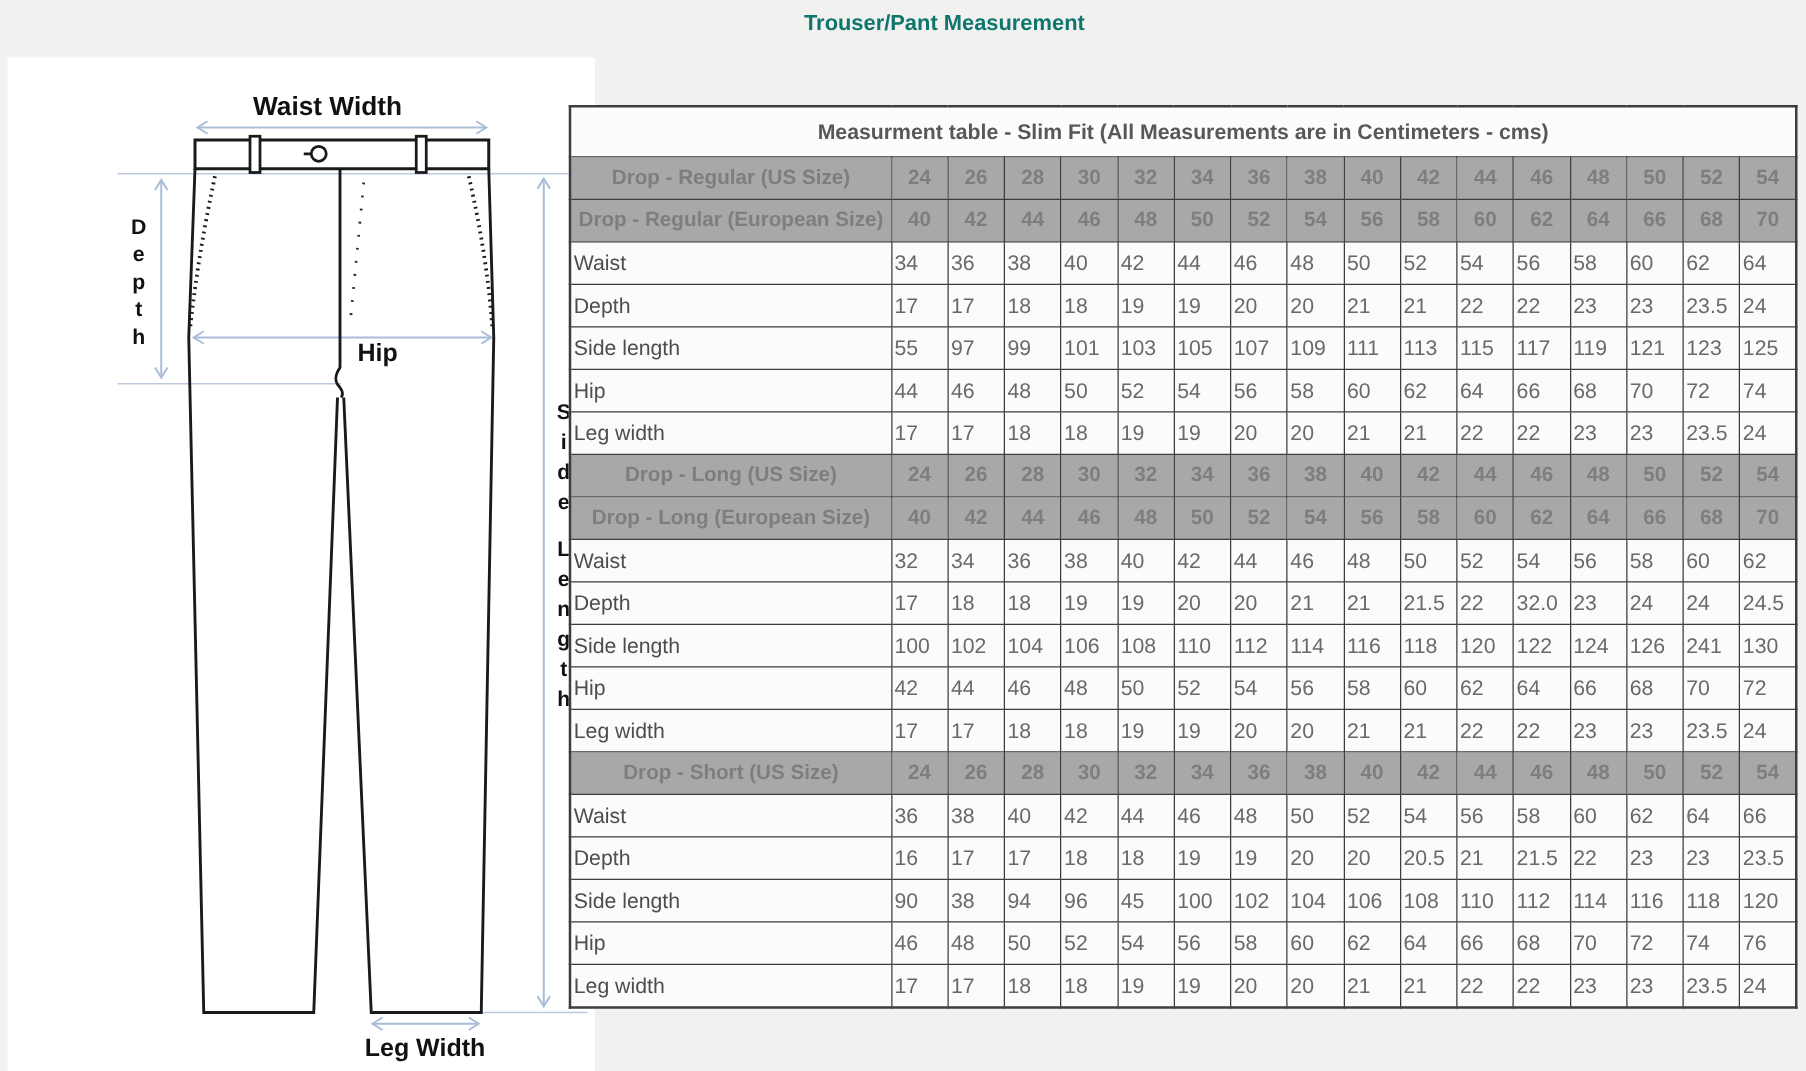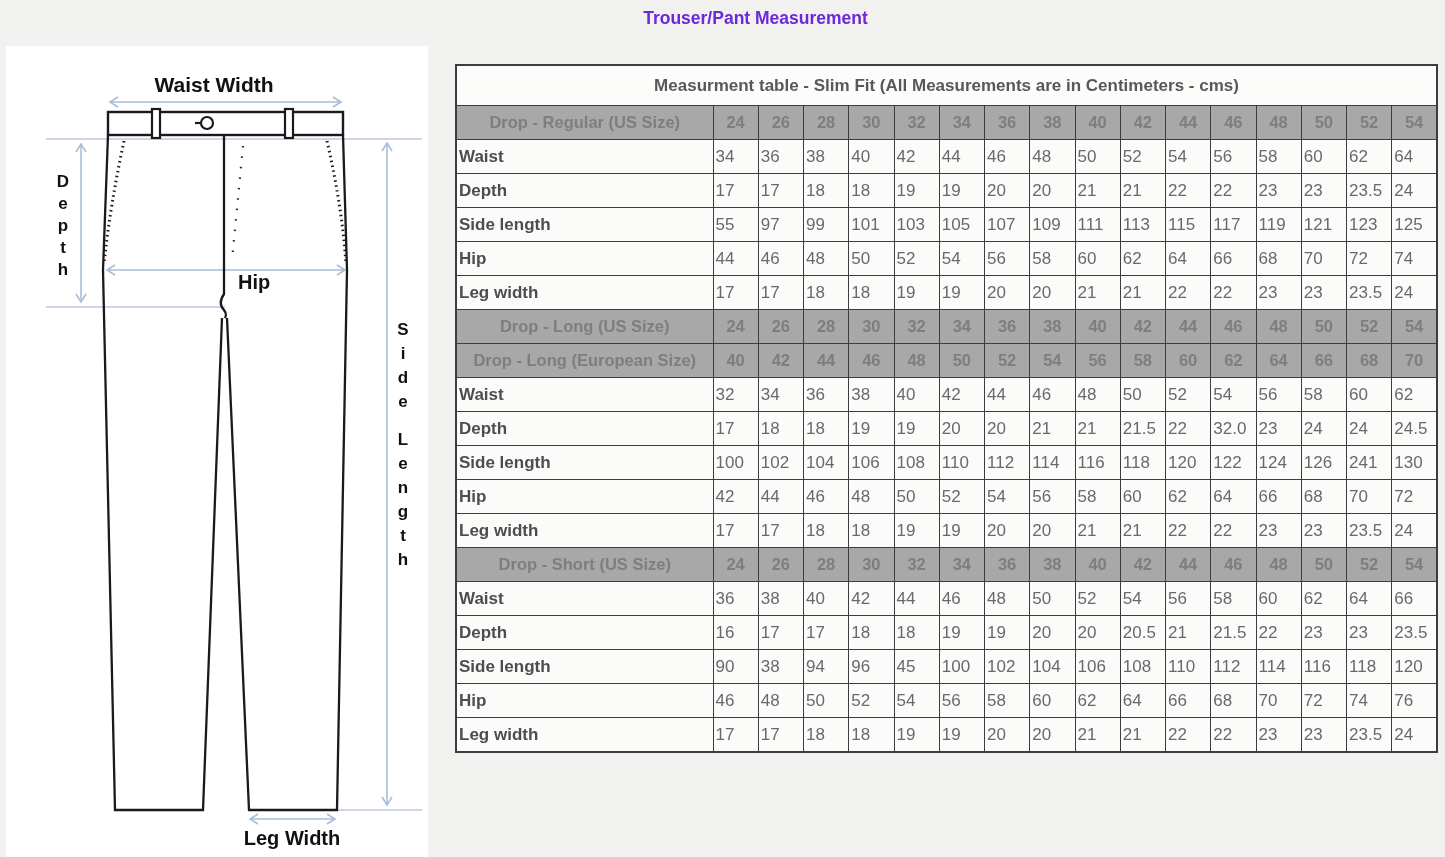--- a/index.html
+++ b/index.html
@@ -4,48 +4,49 @@
 <style>
   html,body{margin:0;padding:0;}
   body{
     width:1445px;height:857px;overflow:hidden;position:relative;
     background:#f1f1f0;
     font-family:"Liberation Sans",sans-serif;
   }
   .page-title{
     position:absolute;top:8px;left:0;width:100%;box-sizing:border-box;
     padding-left:66px;text-align:center;
-    font-size:17.5px;font-weight:bold;color:#6d28d9;
+    font-size:17.5px;font-weight:bold;color:#0f766e;
   }
   .diagram-panel{
     position:absolute;left:6px;top:46px;width:422px;height:811px;
     background:#ffffff;
-  }
-  .table-wrap{position:absolute;left:455px;top:64px;}
+    padding-left:48px;
+  }
+  .table-wrap{position:absolute;left:455px;top:84px;}
   table.mtable{
     border-collapse:collapse;table-layout:fixed;width:983px;
     background:#fbfbfa;border:2px solid #3d3d3d;
   }
   table.mtable td,table.mtable th{
     border:1px solid #3d3d3d;overflow:hidden;white-space:nowrap;
     vertical-align:middle;padding:0;
   }
   th.tbl-title{
     height:39px;background:#fcfcfb;color:#57585a;
     font-weight:bold;font-size:17px;text-align:center;
   }
   tr.hdr td{
     background:#a8a8a8;color:#7e7e7e;font-weight:bold;
     font-size:16.5px;text-align:center;height:33px;
   }
   tr.datarow td{
     height:33px;font-size:17px;color:#68696b;text-align:left;
     padding-left:2px;font-weight:normal;
   }
-  tr.datarow td.rowlbl{font-weight:bold;color:#4c4d4f;}
+  tr.datarow td.rowlbl{font-weight:normal;color:#4c4d4f;}
   svg text{font-family:"Liberation Sans",sans-serif;font-weight:bold;fill:#111;}
 </style>
 </head>
 <body>
 
 <div class="page-title">Trouser/Pant Measurement</div>
 
 <div class="diagram-panel">
   <svg width="422" height="811" viewBox="0 0 422 811">
     <defs>
@@ -125,20 +126,39 @@
           <td>36</td>
           <td>38</td>
           <td>40</td>
           <td>42</td>
           <td>44</td>
           <td>46</td>
           <td>48</td>
           <td>50</td>
           <td>52</td>
           <td>54</td>
+        </tr>
+        <tr class="hdr">
+          <td class="">Drop - Regular (European Size)</td>
+          <td>40</td>
+          <td>42</td>
+          <td>44</td>
+          <td>46</td>
+          <td>48</td>
+          <td>50</td>
+          <td>52</td>
+          <td>54</td>
+          <td>56</td>
+          <td>58</td>
+          <td>60</td>
+          <td>62</td>
+          <td>64</td>
+          <td>66</td>
+          <td>68</td>
+          <td>70</td>
         </tr>
         <tr class="datarow">
           <td class="rowlbl">Waist</td>
           <td>34</td>
           <td>36</td>
           <td>38</td>
           <td>40</td>
           <td>42</td>
           <td>44</td>
           <td>46</td>

